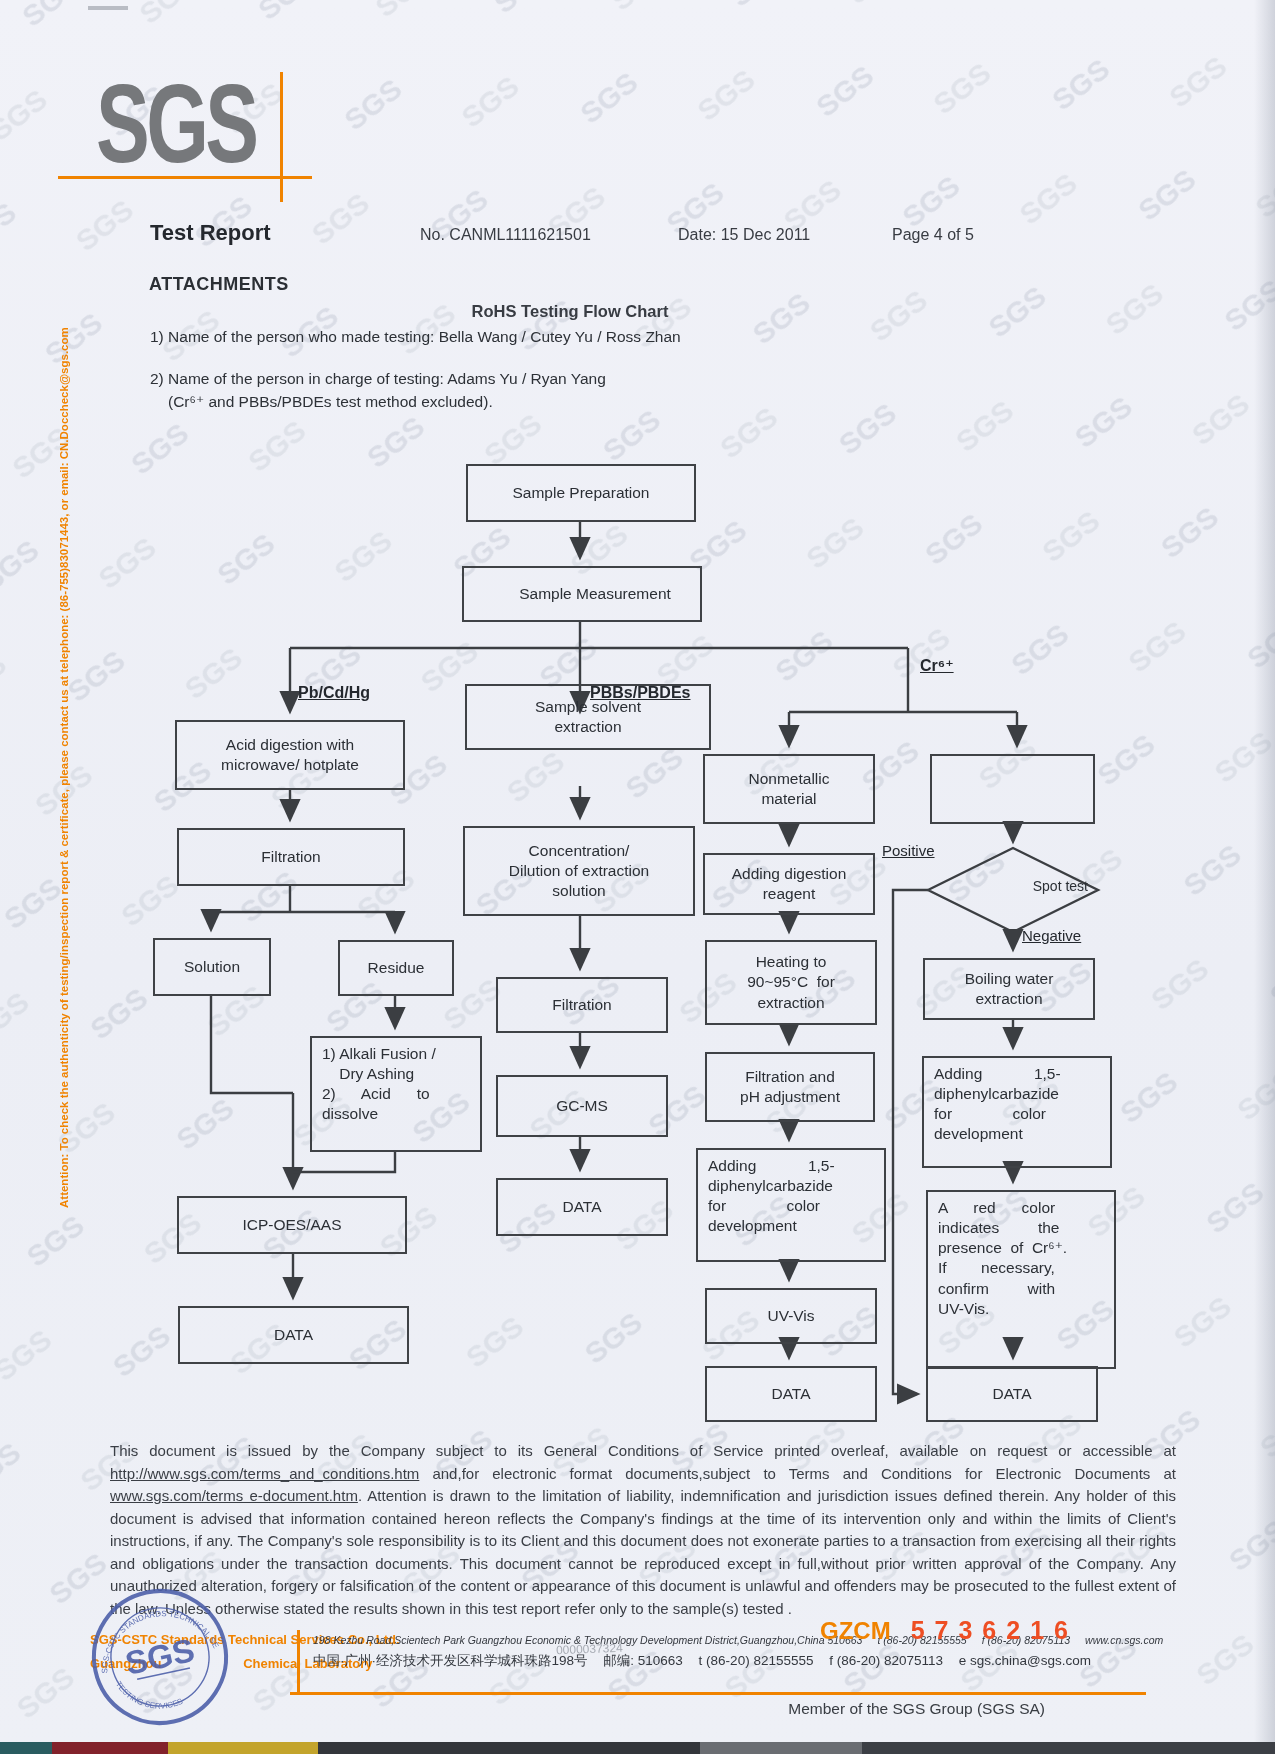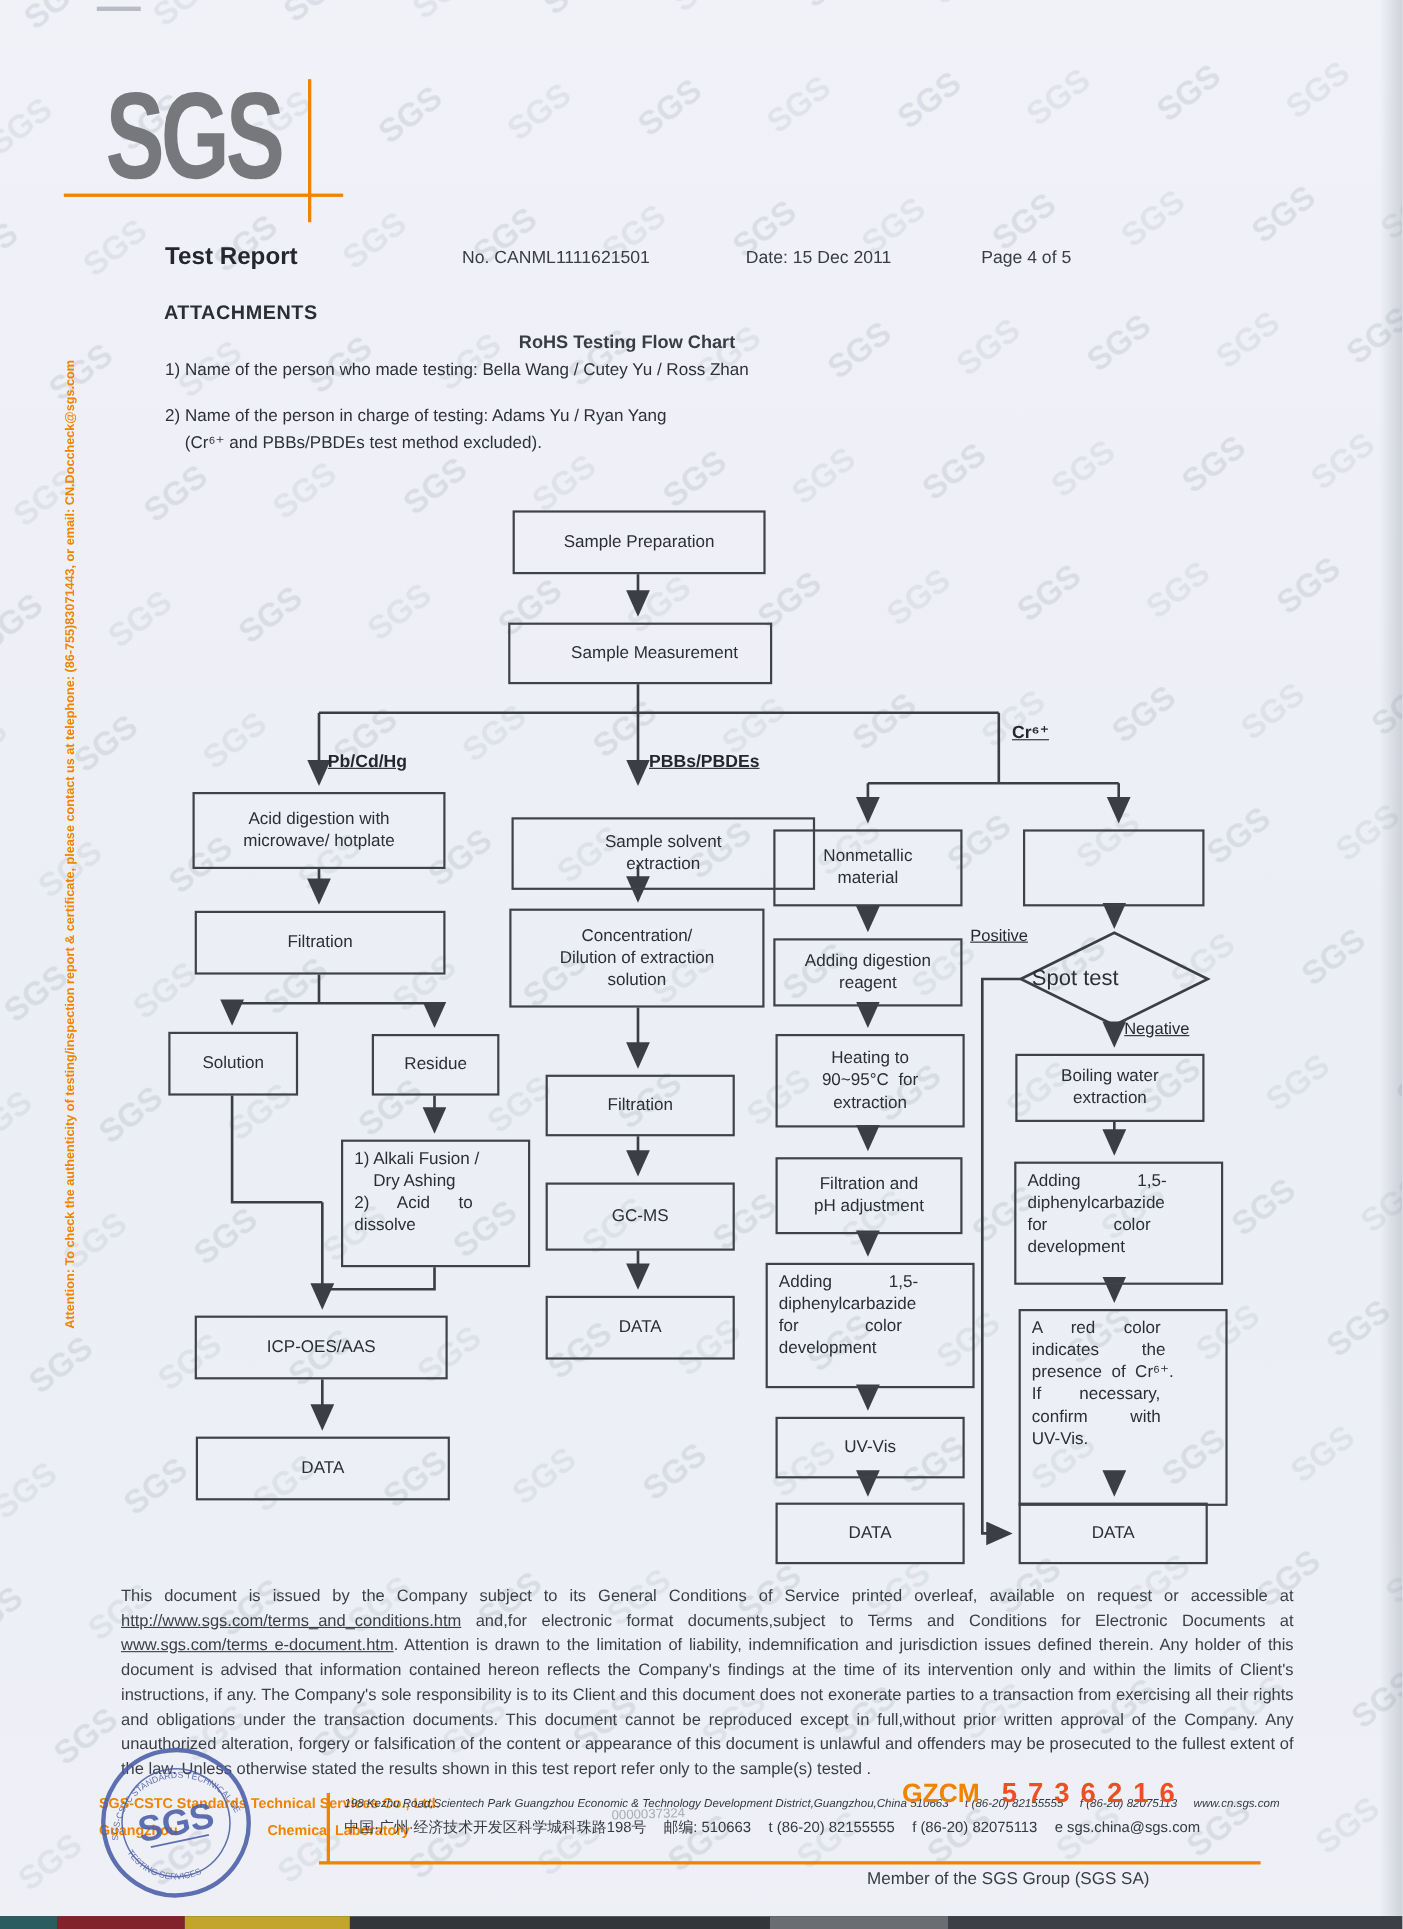--- a/index.html
+++ b/index.html
@@ -21,22 +21,22 @@
   #rohs-title{left:400px;top:302px;width:340px;text-align:center;font-weight:bold;font-size:16.5px;}
   .note{position:absolute;left:150px;font-size:15.5px;color:#2d3137;}
   
   #flow-lines{position:absolute;left:0;top:0;pointer-events:none;}
   .fnode{position:absolute;border:2px solid #3f4246;background:transparent;display:flex;
          align-items:center;justify-content:center;text-align:center;font-size:15.5px;
          color:#2b2f35;white-space:pre-wrap;line-height:1.3;padding:4px;box-sizing:border-box;}
   .fnode.lj{align-items:flex-start;justify-content:flex-start;text-align:left;padding:6px 10px;}
   .flabel{position:absolute;font-size:16px;font-weight:bold;color:#24282e;text-decoration:underline;}
   .flabel.reg{font-weight:normal;font-size:15px;}
-  #spot-test-label{position:absolute;left:938px;top:878px;width:150px;text-align:left;
-                   font-size:20px;color:#2b2f35;}
+  #spot-test-label{position:absolute;left:938px;top:878px;width:150px;text-align:right;
+                   font-size:14px;color:#2b2f35;}
   
   #side-note{position:absolute;left:58px;top:1208px;width:958px;transform:rotate(-90deg);
              transform-origin:0 0;font-size:11.5px;font-weight:600;color:#f08300;white-space:nowrap;}
   
   #disclaimer{position:absolute;left:110px;top:1440px;width:1066px;font-size:15px;
               line-height:1.5;color:#3a3e45;text-align:justify;}
   #disclaimer .lnk{text-decoration:underline;}
   
   .company-orange{position:absolute;font-size:13px;font-weight:bold;color:#f08300;}
   #footer-divider{left:297px;top:1630px;height:64px;width:3px;}
@@ -152,21 +152,21 @@
     <div class="fnode" style="left:177px;top:828px;width:228px;height:58px;">Filtration</div>
     <div class="fnode" style="left:153px;top:938px;width:118px;height:58px;">Solution</div>
     <div class="fnode" style="left:338px;top:940px;width:116px;height:56px;">Residue</div>
     <div class="fnode lj" style="left:310px;top:1036px;width:172px;height:116px;">1) Alkali Fusion /
     Dry Ashing
 2)      Acid      to
 dissolve</div>
     <div class="fnode" style="left:177px;top:1196px;width:230px;height:58px;">ICP-OES/AAS</div>
     <div class="fnode" style="left:178px;top:1306px;width:231px;height:58px;">DATA</div>
 
-    <div class="fnode" style="left:465px;top:743px;width:276px;height:66px;">Sample solvent
+    <div class="fnode" style="left:465px;top:684px;width:246px;height:66px;">Sample solvent
 extraction</div>
     <div class="fnode" style="left:463px;top:826px;width:232px;height:90px;">Concentration/
 Dilution of extraction
 solution</div>
     <div class="fnode" style="left:496px;top:977px;width:172px;height:56px;">Filtration</div>
     <div class="fnode" style="left:496px;top:1075px;width:172px;height:62px;">GC-MS</div>
     <div class="fnode" style="left:496px;top:1178px;width:172px;height:58px;">DATA</div>
 
     <div class="fnode" style="left:703px;top:754px;width:172px;height:70px;">Nonmetallic
 material</div>

